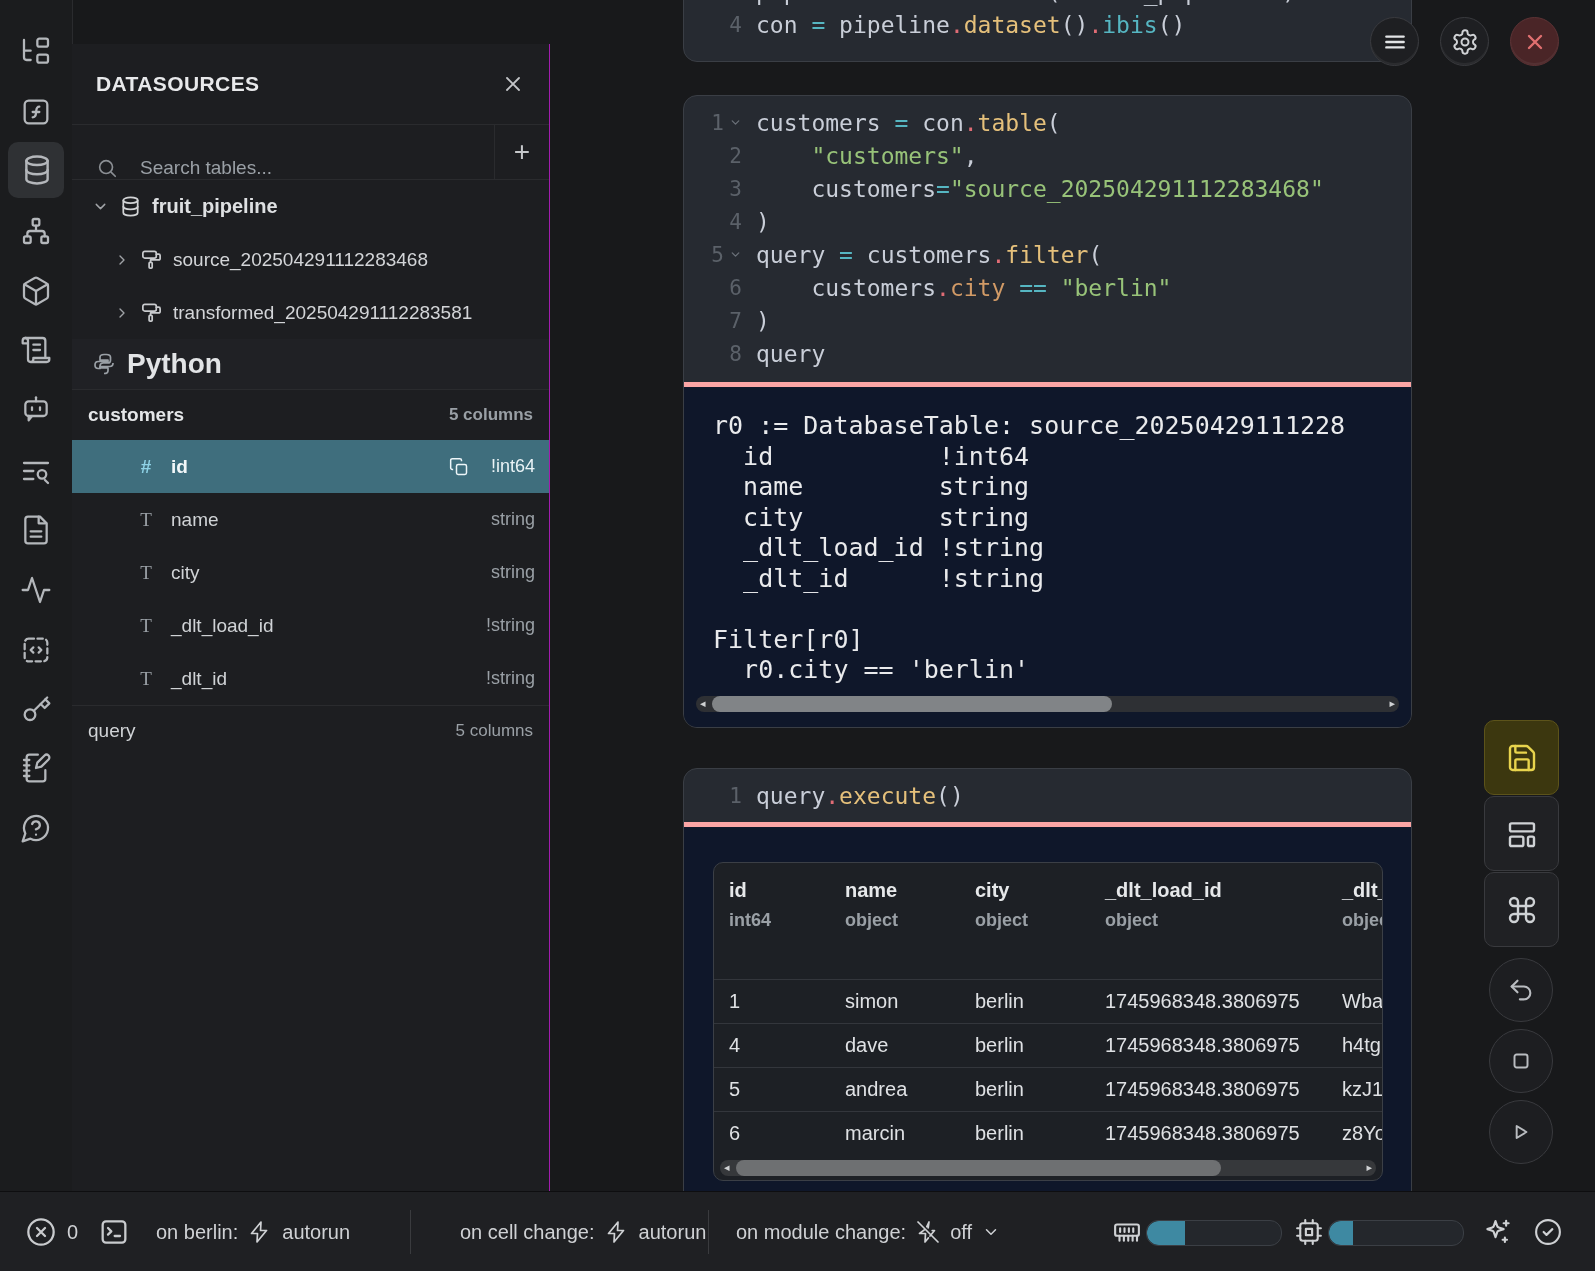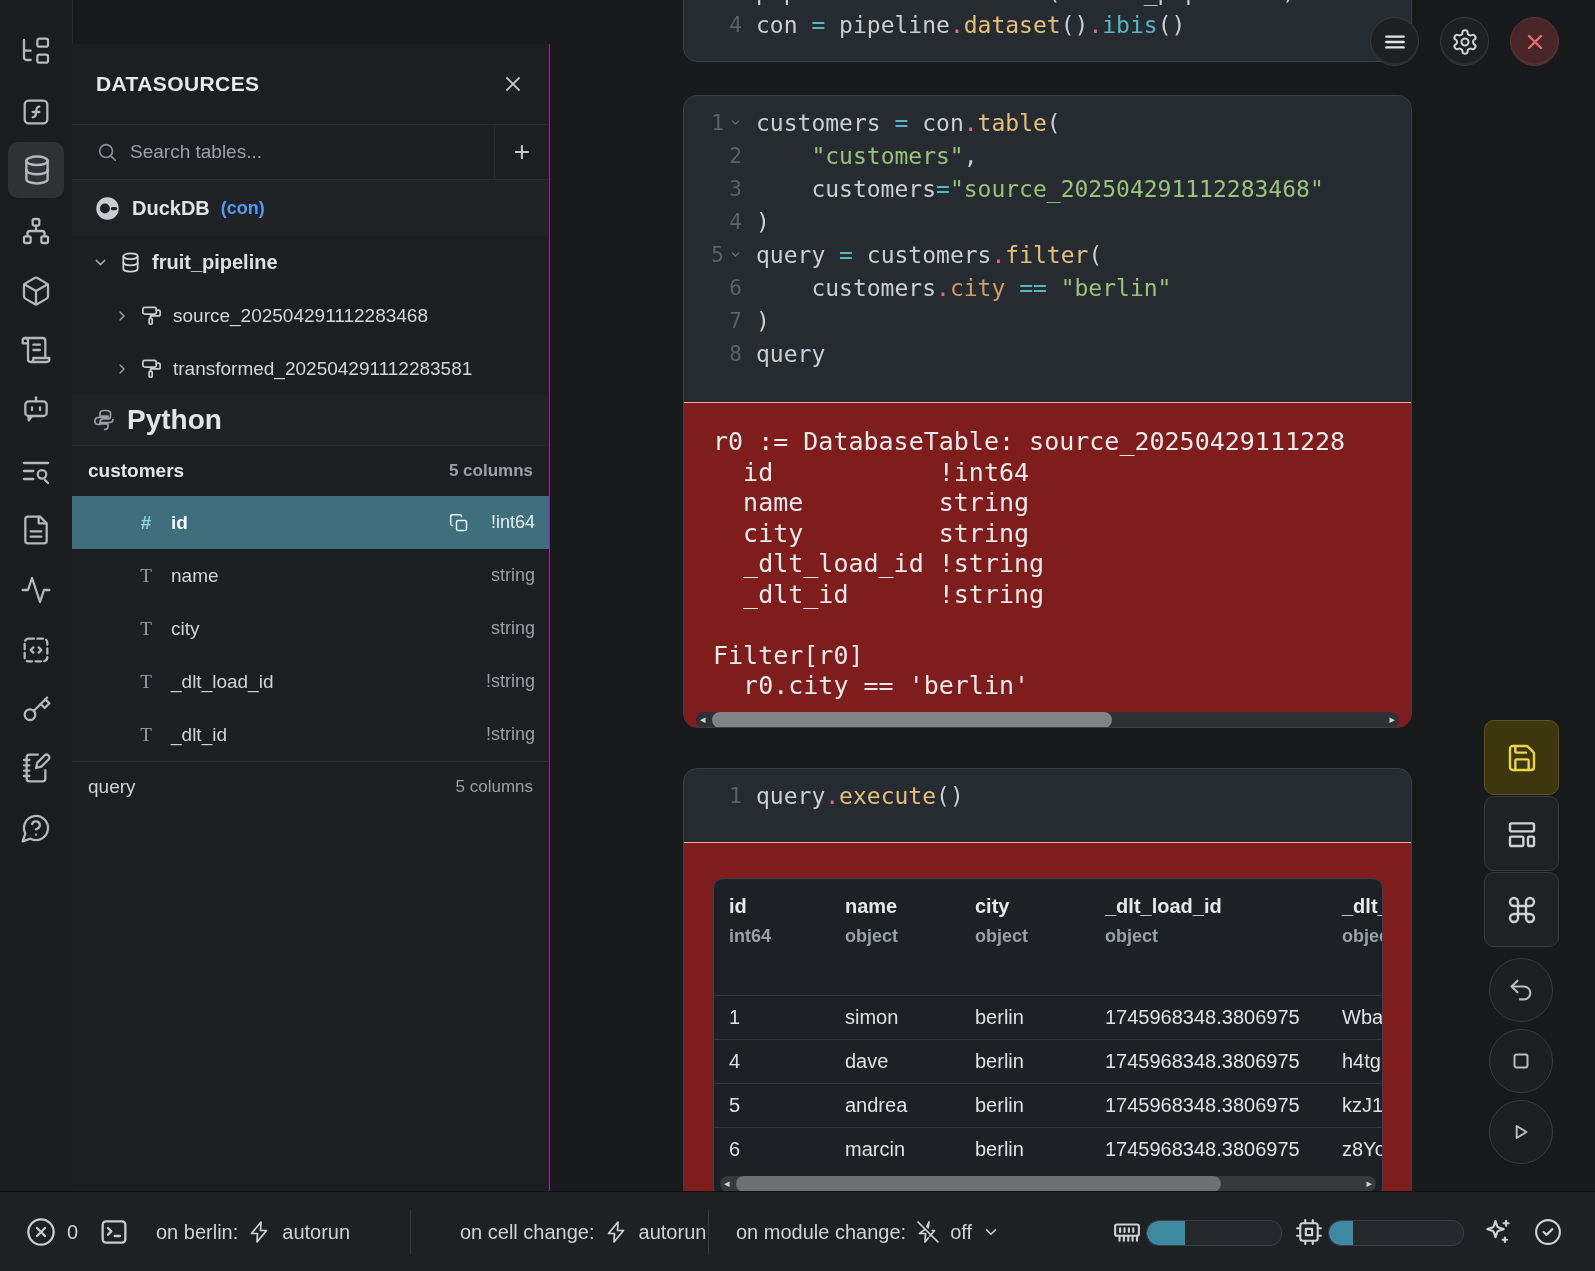--- a/index.html
+++ b/index.html
@@ -9,21 +9,21 @@
   
   .rail{position:absolute;left:0;top:0;width:72px;height:1191px;background:#1b1c1e;border-right:1px solid #2a2b2e;}
   .ricon{position:absolute;left:20px;width:32px;height:32px;color:#b4b7bb;}
   .ricon svg{stroke:#b4b7bb}
   .rail-active-bg{position:absolute;left:8px;top:142px;width:56px;height:56px;border-radius:10px;background:#2f3134;}
   
   .panel{position:absolute;left:72px;top:0;width:477px;height:1191px;background:#1d1e21;border-right:1px solid #a21caf;margin-top:44px;}
   .panel-header{height:80px;display:flex;align-items:center;justify-content:space-between;padding:0 24px;border-bottom:1px solid #2a2b2e;}
   .panel-title{font-weight:bold;font-size:21px;letter-spacing:.4px;color:#e8e9eb;}
   .search-row{height:54px;display:flex;align-items:stretch;border-bottom:1px solid #2a2b2e;}
-  .search-left{flex:1;display:flex;align-items:center;gap:12px;padding-left:24px;}
+  .search-left{flex:1;display:flex;align-items:flex-end;gap:22px;padding-left:24px;}
   .search-ph{font-size:19px;color:#9aa0a6;}
   .add-btn{width:54px;display:flex;align-items:center;justify-content:center;border-left:1px solid #2a2b2e;color:#c6c8cb;font-size:28px;font-weight:300;}
   .con-row{height:56px;display:flex;align-items:center;gap:11px;padding-left:22px;background:#202125;}
   .con-name{font-weight:bold;font-size:20px;color:#e2e4e6;}
   .con-badge{font-weight:bold;font-size:18px;color:#4f9cf0;}
   .tree-row{height:53px;display:flex;align-items:center;gap:10px;}
   .tree-root{padding-left:20px;}
   .tree-child{padding-left:42px;}
   .tree-label{font-size:19px;color:#d3d5d8;}
   .tree-label.root{font-weight:bold;font-size:20px;color:#dee0e2;}
@@ -43,21 +43,21 @@
   .copy-ic{margin-right:8px}
   
   .cell{position:absolute;left:683px;width:729px;border:1px solid #3a3e45;border-radius:14px;background:#262a31;box-sizing:border-box;overflow:hidden;}
   .editor{padding:10px 0 12px 0;}
   .codeline{display:flex;align-items:center;height:33px;font-family:"DejaVu Sans Mono",monospace;font-size:23px;white-space:pre;}
   .lnw{width:58px;display:flex;justify-content:flex-end;align-items:center;gap:5px;flex:0 0 58px;}
   .ln{color:#5b6169;font-size:21px;font-family:"DejaVu Sans Mono",monospace;}
   .code{padding-left:14px;display:flex;}
   .tv{color:#c9ced8}.to{color:#56b6c2}.td{color:#e06c75}.tf{color:#e5c07b}.ts{color:#98c379}.ta{color:#d19a66}
   .fold svg{stroke:#6a7078}
-  .output{background:#7f1d1d;border-top:1px solid #fca5a5;position:relative;margin-top:20px;}
+  .output{background:#0f172a;border-top:5px solid #fca5a5;position:relative;}
   .schema-pre{margin:0;padding:24px 0 0 29px;font-family:"DejaVu Sans Mono",monospace;font-size:25px;line-height:30.5px;color:#e9eaec;white-space:pre;}
   .hscroll{position:relative;height:16px;margin:12px 6px 10px 6px;background:#2e3034;border-radius:8px;}
   .hscroll .thumb{position:absolute;top:0;height:16px;border-radius:8px;background:#818487;}
   .hscroll .arr{position:absolute;top:1px;font-size:11px;color:#cfd1d3;}
   .hscroll .arr.l{left:4px}.hscroll .arr.r{right:4px}
   
   .rtbl{position:relative;margin:35px auto 0 29px;width:668px;border:1px solid #3b3f46;border-radius:10px;overflow:hidden;background:#1d2025;}
   .rtbl table{border-collapse:collapse;table-layout:fixed;width:840px;}
   .rtbl th,.rtbl td{text-align:left;padding:0 0 0 15px;overflow:hidden;white-space:nowrap;}
   .rtbl thead th{height:100px;vertical-align:top;padding-top:16px;}
@@ -212,31 +212,20 @@
       <div class="search-left">
         <span>
           <svg width="22" height="22" viewBox="0 0 24 24" fill="none" stroke="#8b8f94" stroke-width="1.8" stroke-linecap="round">
               <circle cx="11" cy="11" r="7"></circle>
               <path d="m21 21-4.3-4.3"></path>
             </svg>
         </span>
         <span class="search-ph">Search tables...</span>
       </div>
       <div class="add-btn">+</div>
-    </div>
-    <div class="con-row">
-      <span>
-        <svg width="27" height="27" viewBox="0 0 24 24">
-            <circle cx="12" cy="12" r="10" fill="#c9cdd1"></circle>
-            <circle cx="9.7" cy="12" r="4.4" fill="#202124"></circle>
-            <rect x="15" y="10.6" width="5.6" height="2.9" rx="1.4" fill="#202124"></rect>
-          </svg>
-      </span>
-      <span class="con-name">DuckDB</span>
-      <span class="con-badge">(con)</span>
     </div>
     <div class="tree-row tree-root">
       <span>
         <svg width="17" height="17" viewBox="0 0 24 24" fill="none" stroke="#a0a3a7" stroke-width="2" stroke-linecap="round" stroke-linejoin="round">
             <path d="m6 9 6 6 6-6"></path>
           </svg>
       </span>
       <span>
         <svg width="23" height="23" viewBox="0 0 24 24" fill="none" stroke="#d2d4d6" stroke-width="1.8" stroke-linecap="round">
             <ellipse cx="12" cy="5.5" rx="7.5" ry="3"></ellipse>

